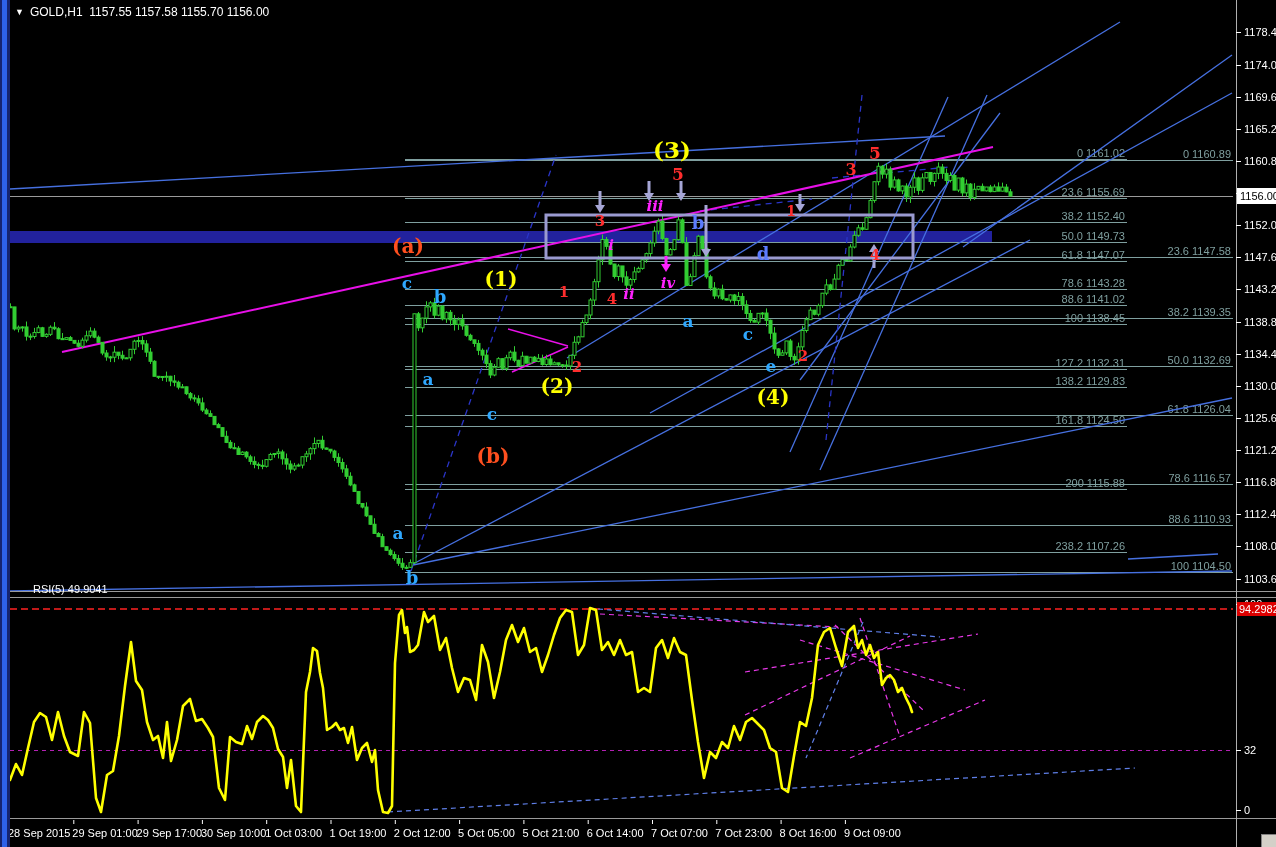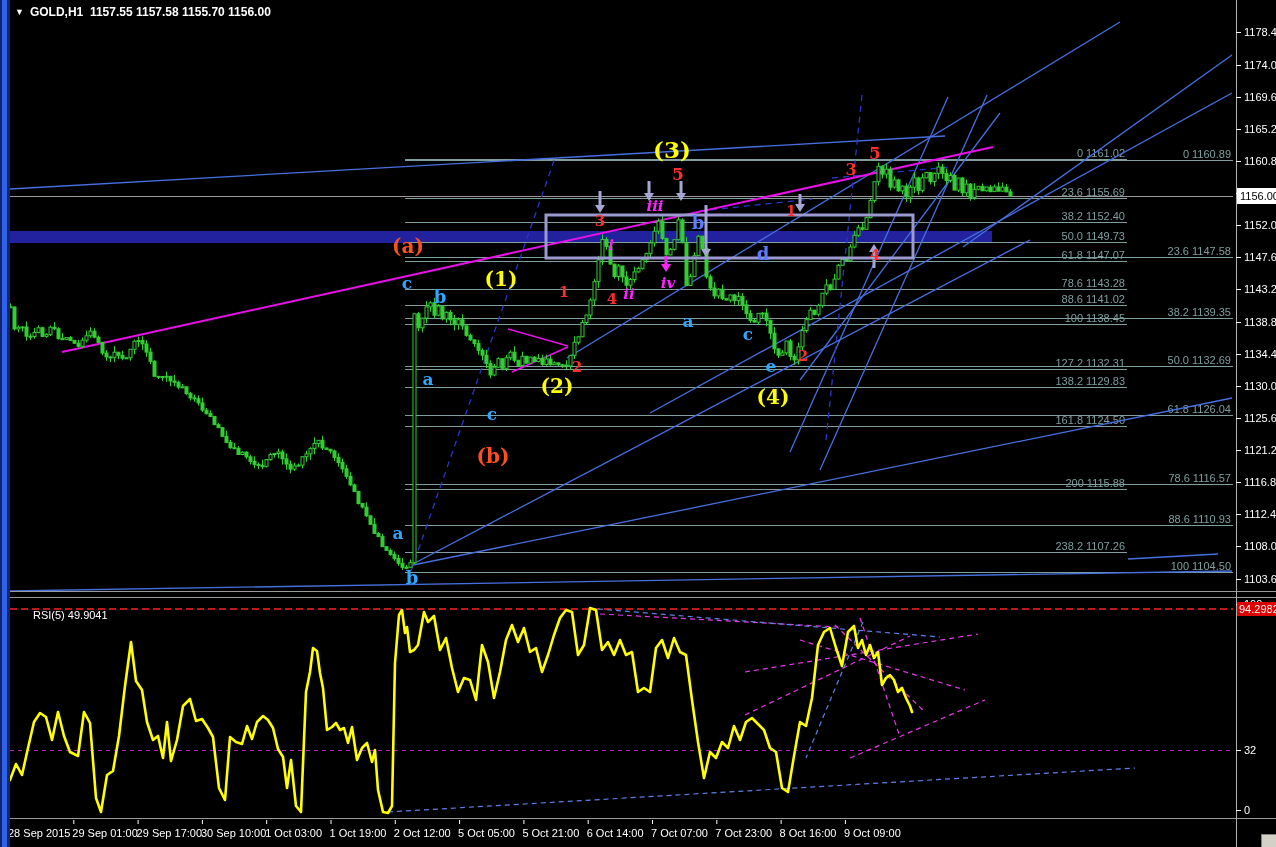--- a/index.html
+++ b/index.html
@@ -1,23 +1,23 @@
 <!DOCTYPE html>
 <html><head>
 <meta charset="utf-8">
 <style>
   html,body{margin:0;padding:0;background:#000;}
   #app{position:relative;width:1276px;height:847px;background:#000;overflow:hidden;
        font-family:"Liberation Sans",sans-serif;}
   .abs{position:absolute;}
   #left-frame{left:0;top:0;width:10px;height:847px;
     background:linear-gradient(90deg,#16246e 0 2px,#2e62e8 2px 7px,#16246e 7px 10px);}
-  #title-overlay{left:15px;top:5px;color:#fff;font-size:12px;white-space:nowrap;font-weight:bold;}
+  #title-overlay{left:15px;top:5px;color:#fff;font-size:12px;white-space:nowrap;}
   #title-overlay .dd{font-size:9px;vertical-align:1px;margin-right:6px;cursor:pointer;}
-  #rsi-title{left:33px;top:609px;color:#fff;font-size:11px;}
+  #rsi-title{left:33px;top:583px;color:#fff;font-size:11px;}
   #corner-box{left:1261px;top:834px;width:15px;height:13px;background:#d4d0c8;border-left:1px solid #808080;border-top:1px solid #808080;}
   svg text{user-select:none;}
 </style>
 </head>
 <body>
 
 <div id="app">
   <svg id="chart" width="1276" height="847">
       <rect x="0" y="0" width="1276" height="847" fill="#000000"></rect>
       <rect x="10" y="231" width="982" height="12" fill="#22229e"></rect>

